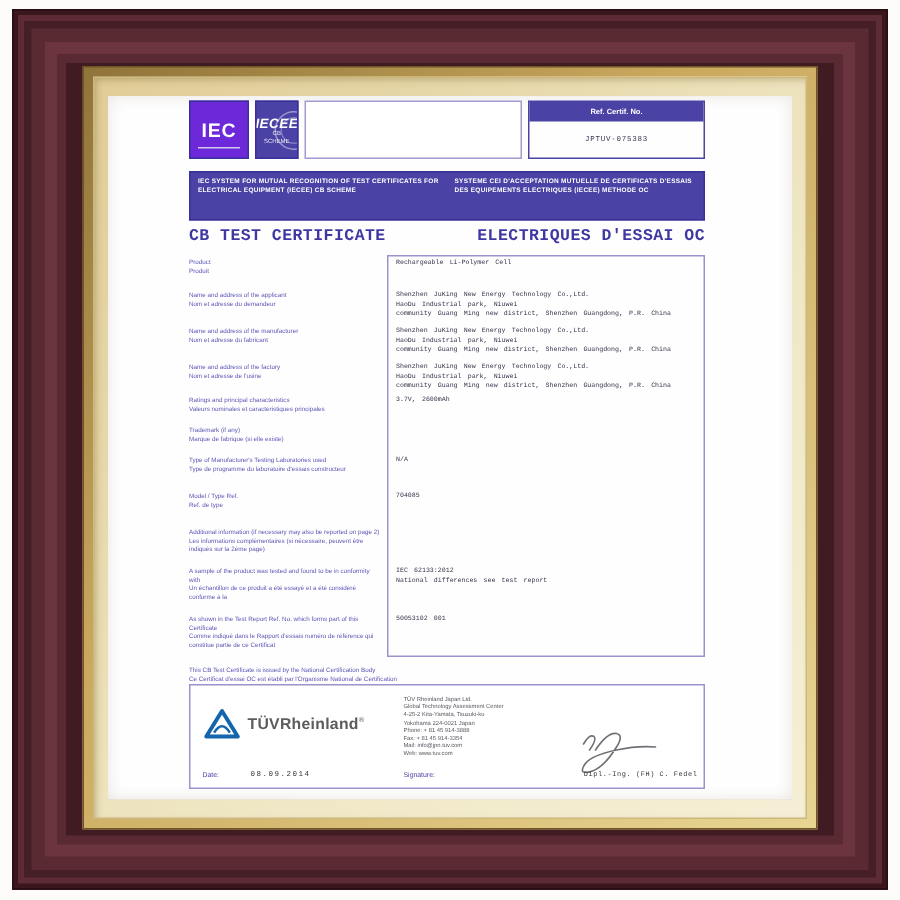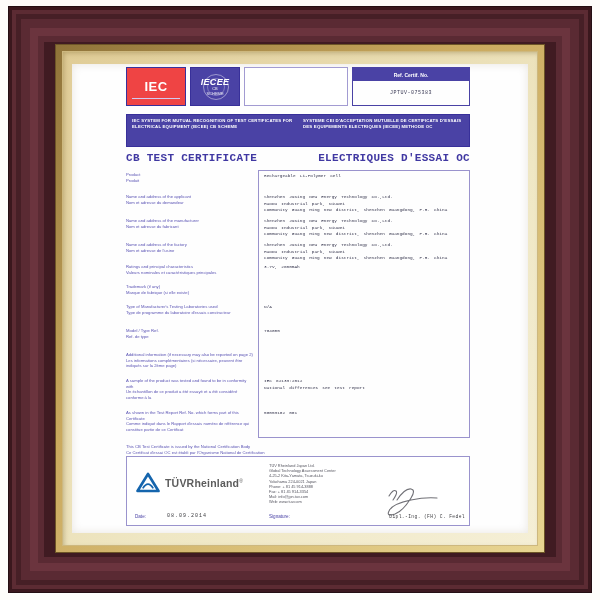--- a/index.html
+++ b/index.html
@@ -20,25 +20,25 @@
   }
   .gold { position:absolute; inset:44px 55px 47px 55px;
     background:linear-gradient(135deg,#8f7339,#caa95e 40%,#e8d592);
     box-shadow: inset 0 0 0 1px #6d5527; }
   .mat { position:absolute; inset:51px 62px 54px 62px;
     background:linear-gradient(135deg,#e0cc96,#efe7c4 60%,#f5efd6);
     box-shadow: inset 0 0 0 1px #cdb87f, inset 2px 2px 5px rgba(110,85,30,.35); }
   .paper { position:absolute; inset:64px 72px 67px 72px; background:#fefefe;
     box-shadow: inset 0 0 10px rgba(70,50,20,.12); }
   .hdr { position:absolute; top:3px; left:54px; width:344px; height:39px; display:flex; gap:4px; }
-  .iecbox { width:60px; background:#ef4444; border:1px solid #38309a; color:#fff;
+  .iecbox { width:40px; background:#6d28d9; border:1px solid #38309a; color:#fff;
     display:flex; align-items:center; justify-content:center;
     font-weight:bold; font-size:13px; letter-spacing:.5px; position:relative; }
   .iecbox::after { content:""; position:absolute; left:5px; right:5px; bottom:6px; height:1px; background:#cfcaf0; }
-  .ieceebox { width:50px; background:#4a42a5; border:1px solid #38309a; color:#fff;
+  .ieceebox { width:29px; background:#4a42a5; border:1px solid #38309a; color:#fff;
     display:flex; flex-direction:column; align-items:center; justify-content:center; position:relative; overflow:hidden; }
   .ieceebox .globe { position:absolute; width:26px; height:26px; border-radius:50%;
     border:1px solid rgba(255,255,255,.45); top:6px; left:12px; }
   .ieceebox .globe::before { content:""; position:absolute; inset:3px; border-radius:50%; border:1px solid rgba(255,255,255,.3); }
   .iecee-t { font-style:italic; font-weight:bold; font-size:9px; letter-spacing:.3px; z-index:1; }
   .iecee-s { font-size:4px; line-height:1.1; z-index:1; opacity:.9; }
   .ncbbox { flex:1; background:#fff; border:1px solid #a29bd2; }
   .refbox { width:118px; border:1px solid #4a42a5; display:flex; flex-direction:column; }
   .reflabel { background:#4a42a5; color:#fff; font-weight:bold; font-size:5px;
     text-align:center; padding:4px 0 3px; }

